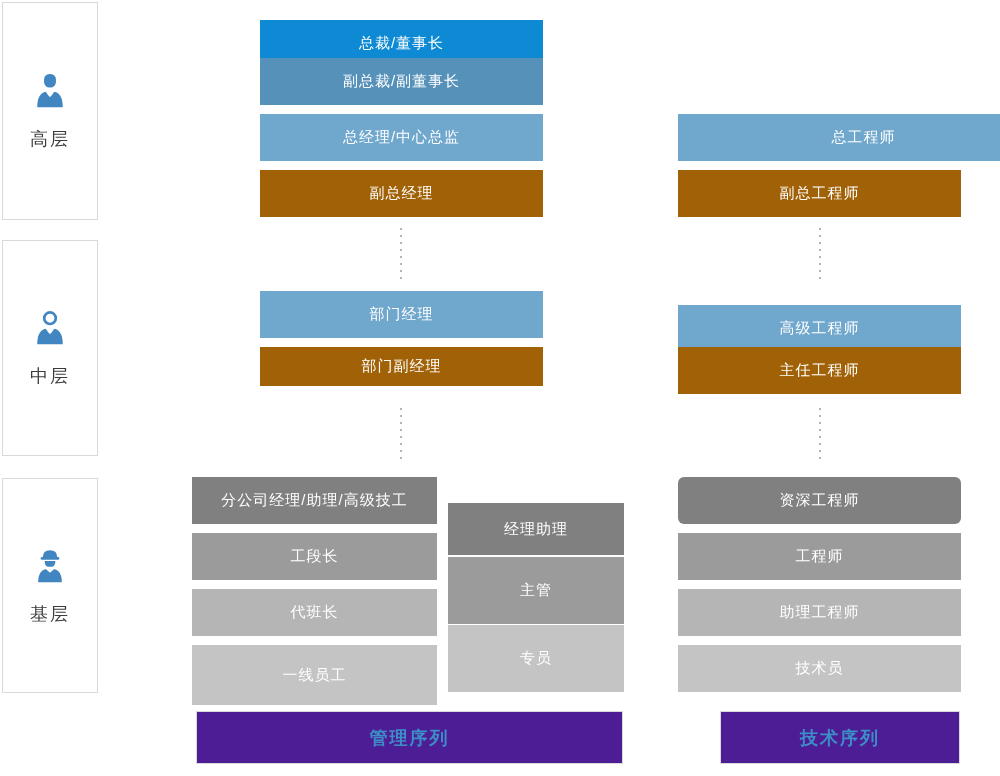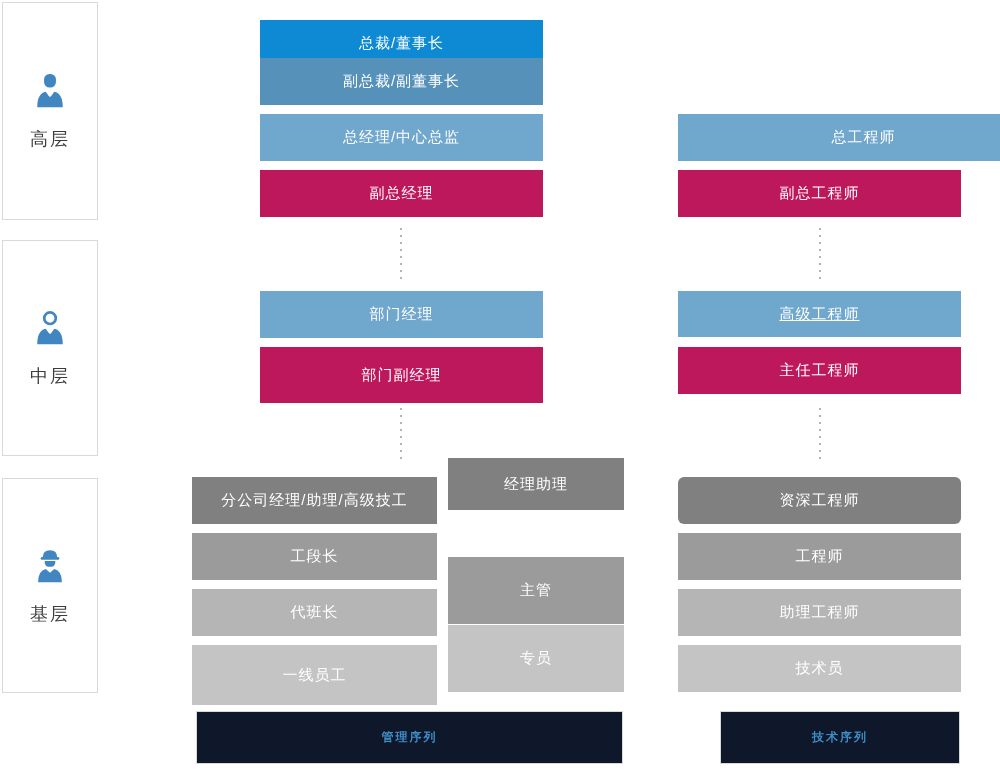--- a/index.html
+++ b/index.html
@@ -10,36 +10,36 @@
        color:#fff;font-size:15px;letter-spacing:1px;white-space:nowrap;}
   .col-mid{left:260px;width:283px;}
   .col-right{left:678px;width:283px;}
   .col-jl{left:192px;width:245px;}
   .col-jr{left:448px;width:176px;}
 
   
   .c-b1{background:#0d8ad3;margin-top:18px;}
   .c-b2{background:#5691ba;}
   .c-b3{background:#6fa7cd;}
-  .c-b4{background:#be185d;}
+  .c-b4{background:#a16207;}
   .c-g1{background:#808080;}
   .c-g2{background:#9b9b9b;}
   .c-g3{background:#b5b5b5;}
   .c-g4{background:#c4c4c4;}
 
   
   .side-box{position:absolute;left:2px;width:94px;background:#fff;border:1px solid #d9d9d9;
             display:flex;flex-direction:column;align-items:center;justify-content:center;gap:18px;}
   .side-label{font-size:18px;color:#3c3c3c;letter-spacing:2px;}
   .icon-wrap{width:36px;height:38px;display:flex;align-items:flex-end;justify-content:center;}
 
   
-  .footer-box{position:absolute;background:#0f172a;border:1px solid #d9d9d9;
+  .footer-box{position:absolute;background:#4c1d95;border:1px solid #d9d9d9;
               display:flex;align-items:center;justify-content:center;
-              font-size:12px;font-weight:bold;color:#3d8dc6;letter-spacing:2px;}
+              font-size:18px;font-weight:bold;color:#3d8dc6;letter-spacing:2px;}
 
   
   .dots{position:absolute;width:2px;
         background:repeating-linear-gradient(to bottom,#b4b4b4 0,#b4b4b4 2px,transparent 2px,transparent 7px);}
 </style>
 </head>
 <body>
 
 <div class="side-box" style="top:2px;height:216px;">
   <span class="icon-wrap">
@@ -77,41 +77,41 @@
 </div>
 
 <div class="box col-mid c-b1" style="top:2px;height:47px;">总裁/董事长</div>
 <div class="box col-mid c-b2" style="top:58px;height:47px;">副总裁/副董事长</div>
 <div class="box col-mid c-b3" style="top:114px;height:47px;">总经理/中心总监</div>
 <div class="box col-mid c-b4" style="top:170px;height:47px;">副总经理</div>
 
 <div class="dots" style="left:400px;top:228px;height:53px;"></div>
 
 <div class="box col-mid c-b3" style="top:291px;height:47px;">部门经理</div>
-<div class="box col-mid c-b4" style="top:347px;height:56px;">部门副经理</div>
+<div class="box col-mid c-b4" style="top:347px;height:39px;">部门副经理</div>
 
 <div class="dots" style="left:400px;top:408px;height:54px;"></div>
 
 <div class="box col-jl c-g1" style="top:477px;height:47px;">分公司经理/助理/高级技工</div>
 <div class="box col-jl c-g2" style="top:533px;height:47px;">工段长</div>
 <div class="box col-jl c-g3" style="top:589px;height:47px;">代班长</div>
 <div class="box col-jl c-g4" style="top:645px;height:60px;">一线员工</div>
 
-<div class="box col-jr c-g1" style="top:458px;height:52px;">经理助理</div>
+<div class="box col-jr c-g1" style="top:503px;height:52px;">经理助理</div>
 <div class="box col-jr c-g2" style="top:557px;height:67px;">主管</div>
 <div class="box col-jr c-g4" style="top:625px;height:67px;">专员</div>
 
 <div class="footer-box" style="left:196px;top:711px;width:425px;height:51px;">管理序列</div>
 
 <div class="box col-right c-b3" style="top:114px;height:47px;padding-left:44px;">总工程师</div>
 <div class="box col-right c-b4" style="top:170px;height:47px;">副总工程师</div>
 
 <div class="dots" style="left:819px;top:228px;height:53px;"></div>
 
-<div class="box col-right c-b3" style="top:291px;height:46px;text-decoration:underline;">高级工程师</div>
+<div class="box col-right c-b3" style="top:305px;height:46px;">高级工程师</div>
 <div class="box col-right c-b4" style="top:347px;height:47px;">主任工程师</div>
 
 <div class="dots" style="left:819px;top:408px;height:54px;"></div>
 
 <div class="box col-right c-g1" style="top:477px;height:47px;border-radius:6px;">资深工程师</div>
 <div class="box col-right c-g2" style="top:533px;height:47px;">工程师</div>
 <div class="box col-right c-g3" style="top:589px;height:47px;">助理工程师</div>
 <div class="box col-right c-g4" style="top:645px;height:47px;">技术员</div>
 
 <div class="footer-box" style="left:720px;top:711px;width:238px;height:51px;">技术序列</div>

